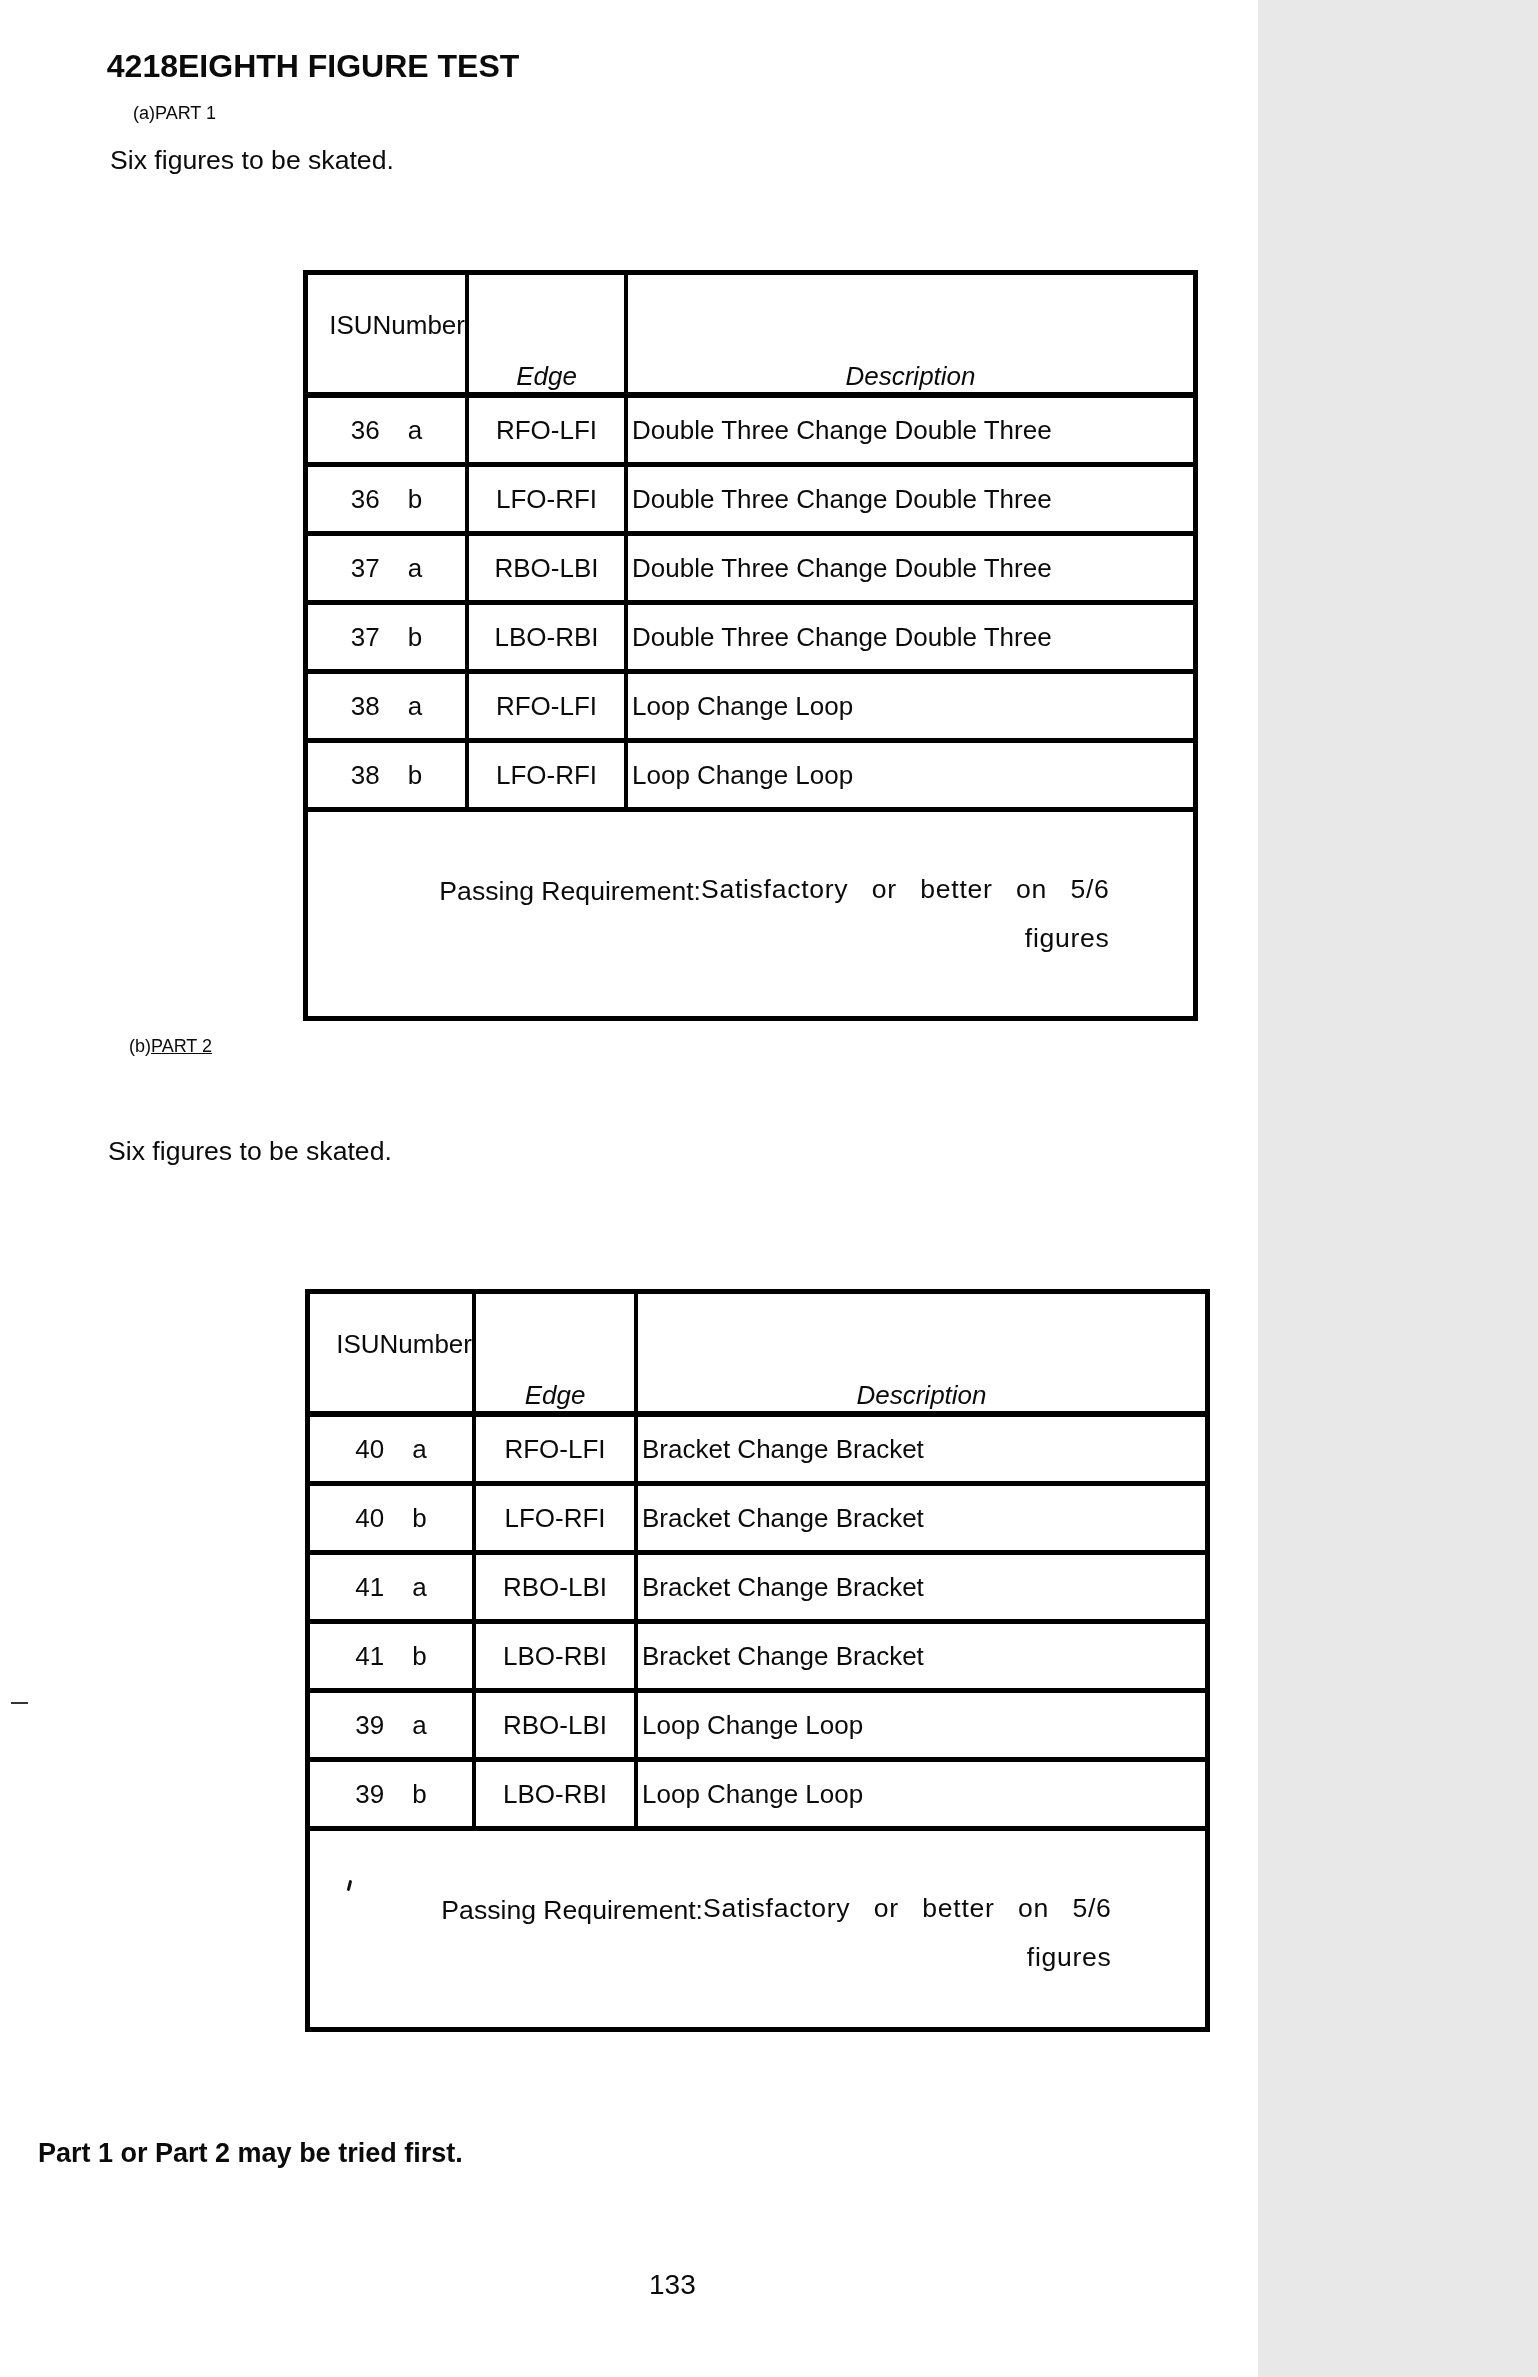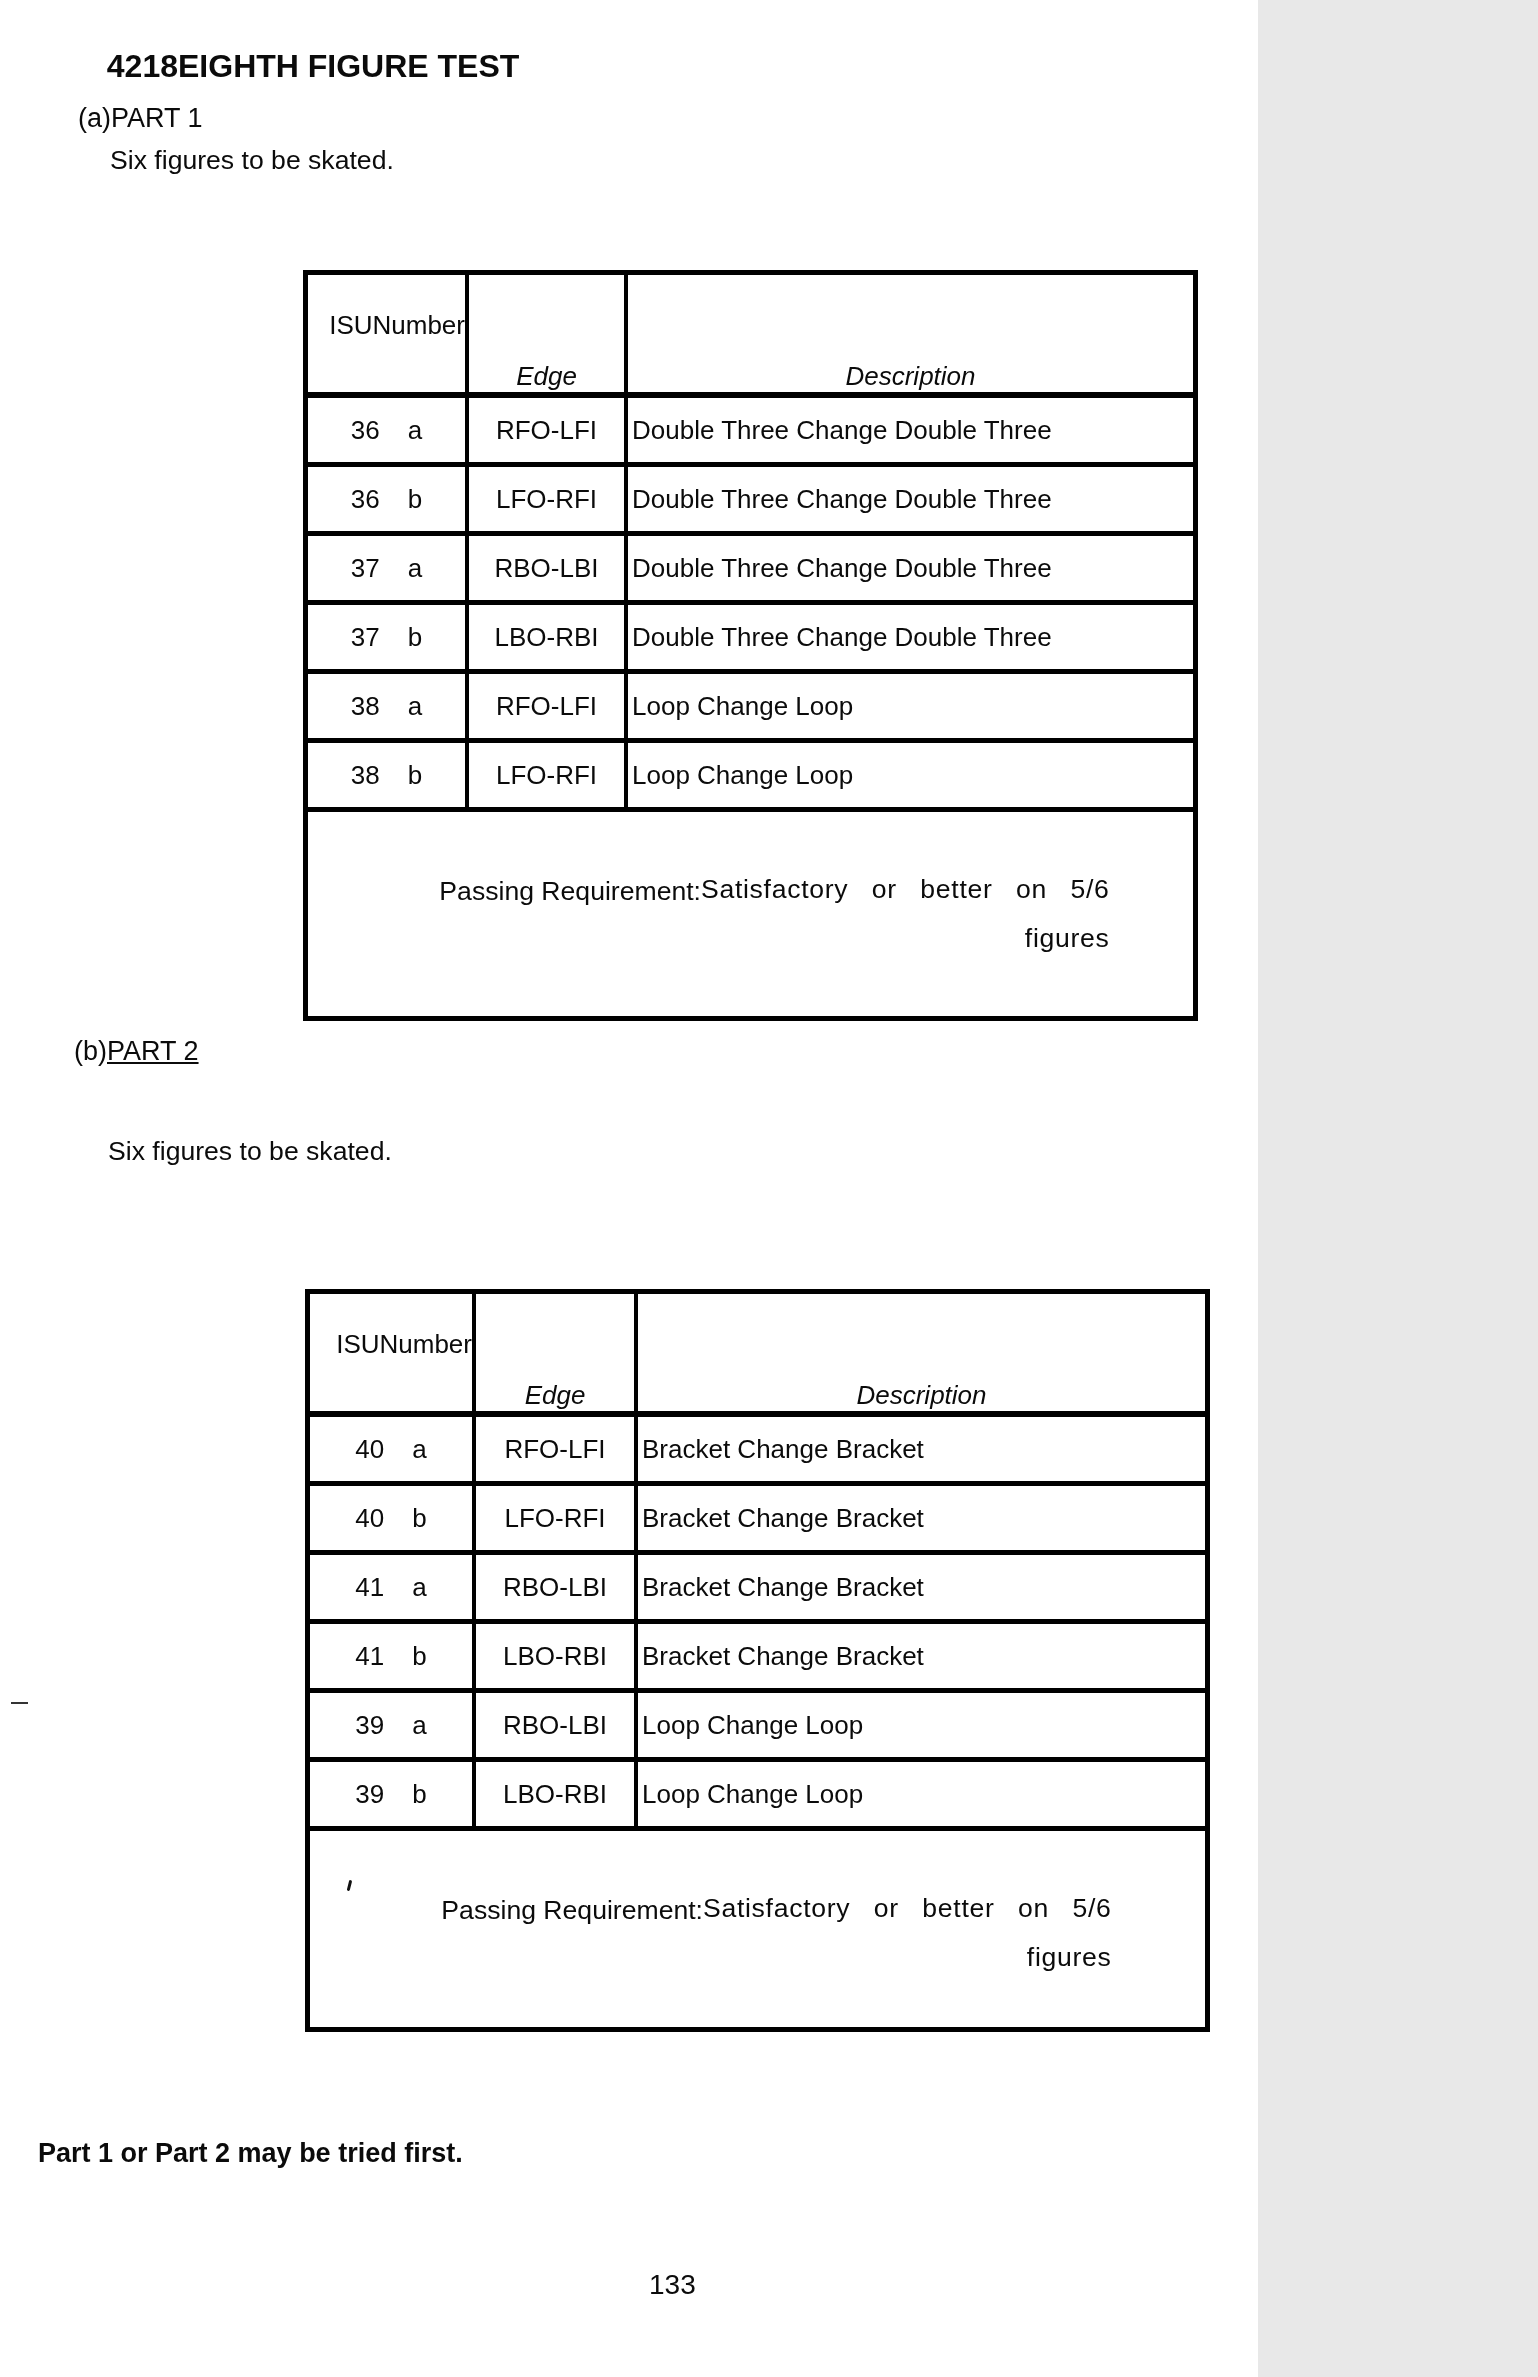--- a/index.html
+++ b/index.html
@@ -8,21 +8,21 @@
     width:1258px;height:2377px;
     background:#ffffff;
     font-family:"Liberation Sans","DejaVu Sans",sans-serif;
     color:#0b0b0b;
     overflow:hidden;
     text-align:right;
   }
   
   .doc-heading{position:absolute;top:48px;left:49px;font-size:32px;font-weight:700;letter-spacing:0px;white-space:nowrap;}
   .doc-heading .h-num{display:inline-block;width:129px;}
-  .sec-label-row{position:absolute;font-size:27px;white-space:nowrap;}
+  .sec-label-row{position:absolute;font-size:18px;white-space:nowrap;margin-left:44px;}
   .sec-label-row .s-label{display:inline-block;width:64px;}
   .sec-sub{position:absolute;font-size:26.6px;white-space:nowrap;}
   #sec-a-row{top:103px;left:47px;}
   #sec-a-sub{top:145px;left:110px;}
   #sec-b-row{top:1036px;left:43px;text-decoration:underline;}
   #sec-b-sub{top:1136px;left:108px;}
 
   
   .fig-table{
     position:absolute;

